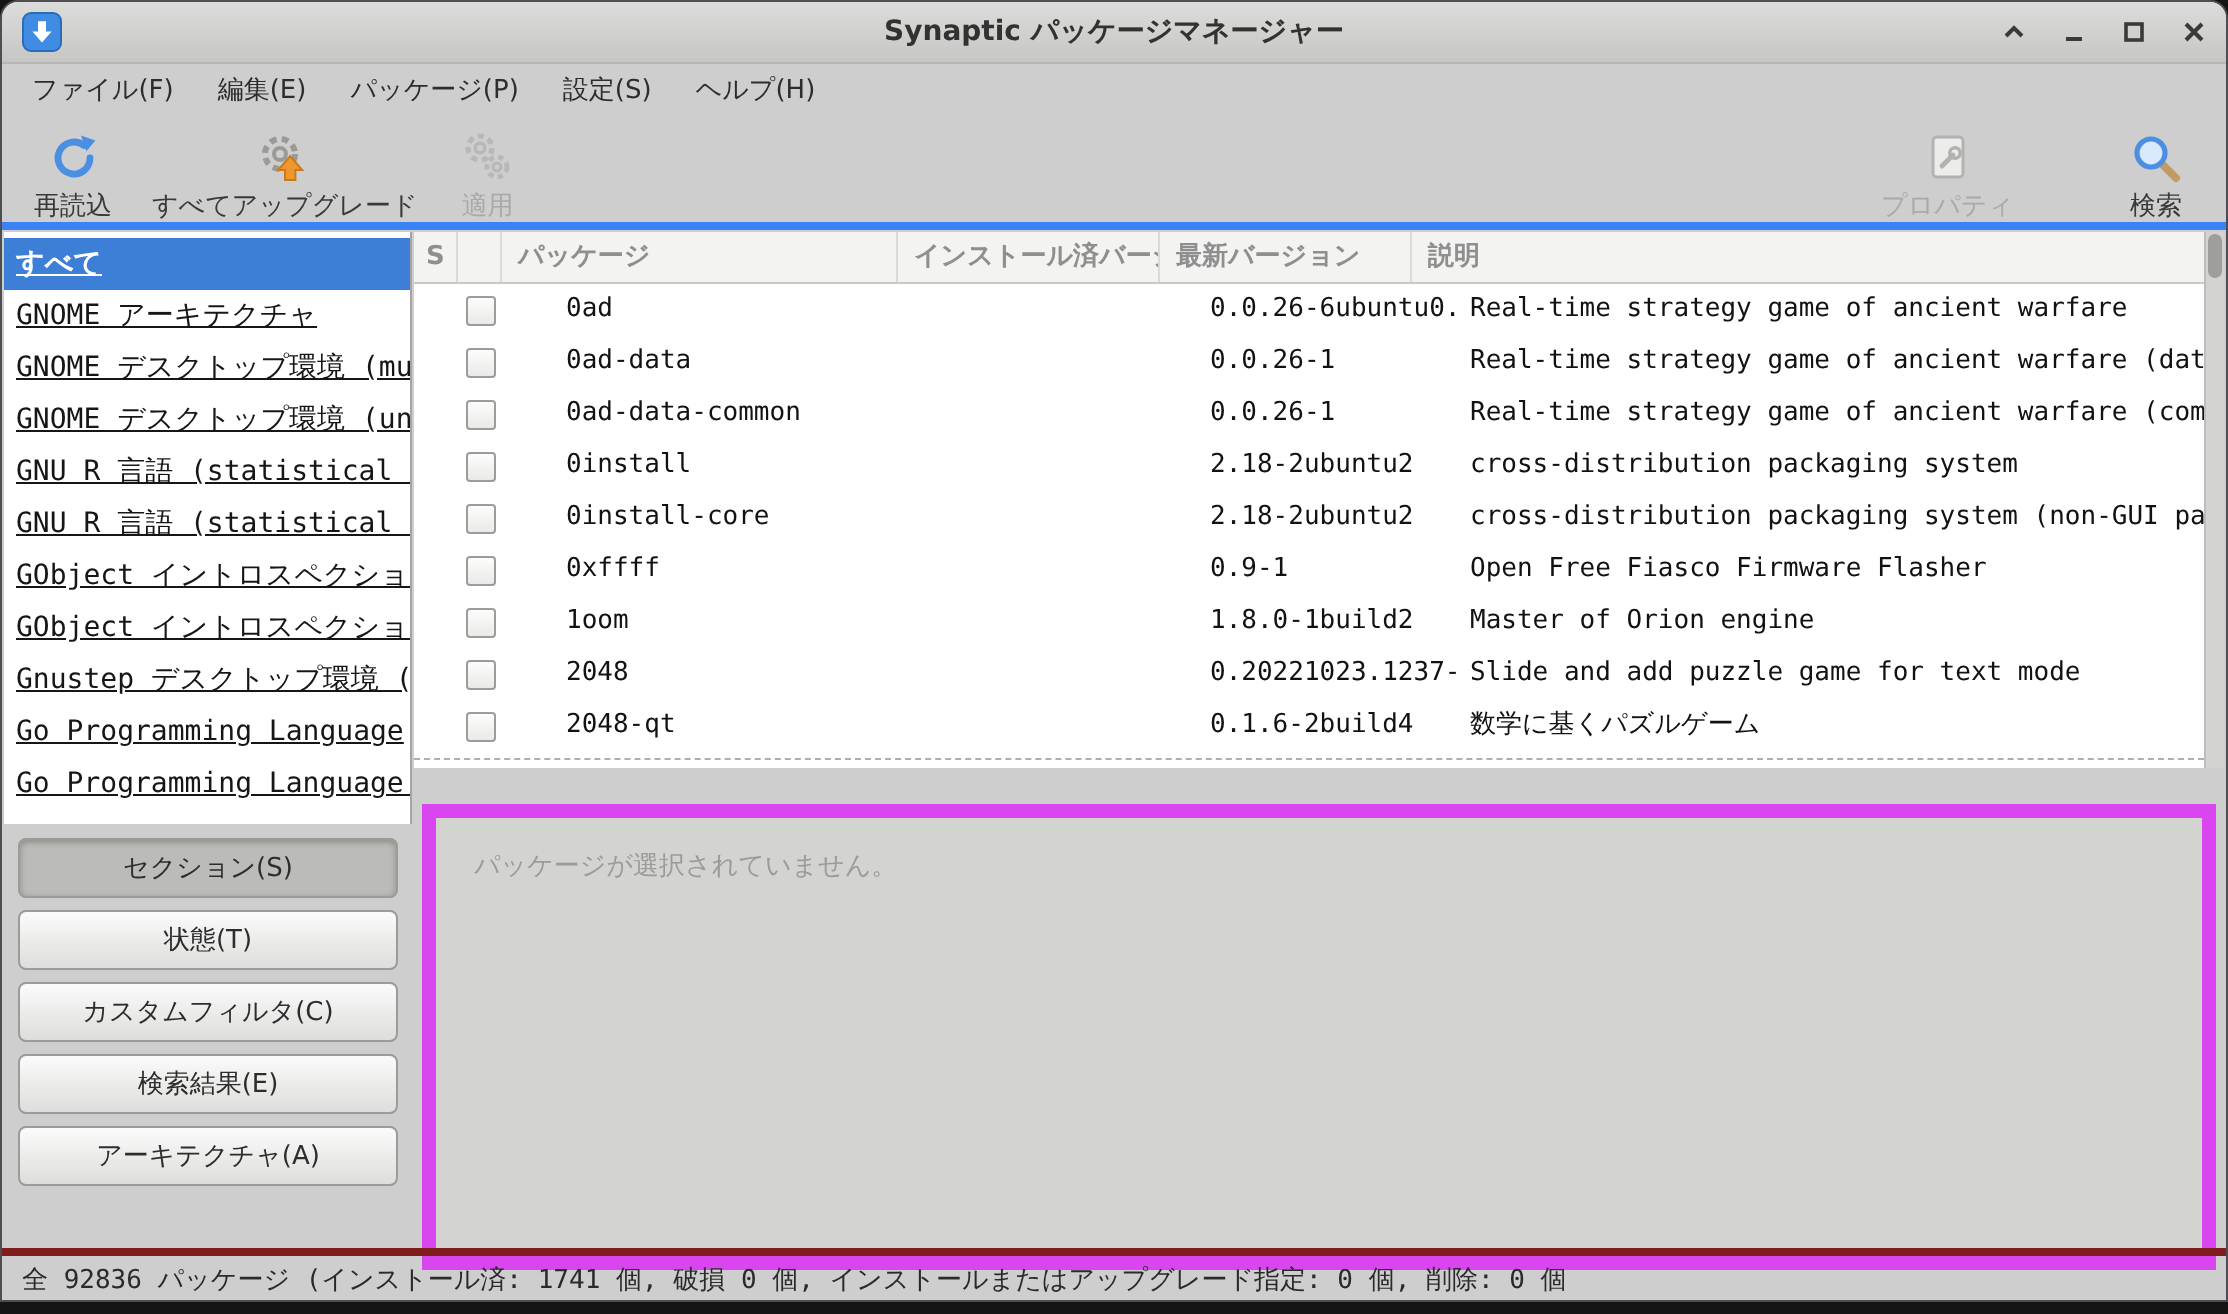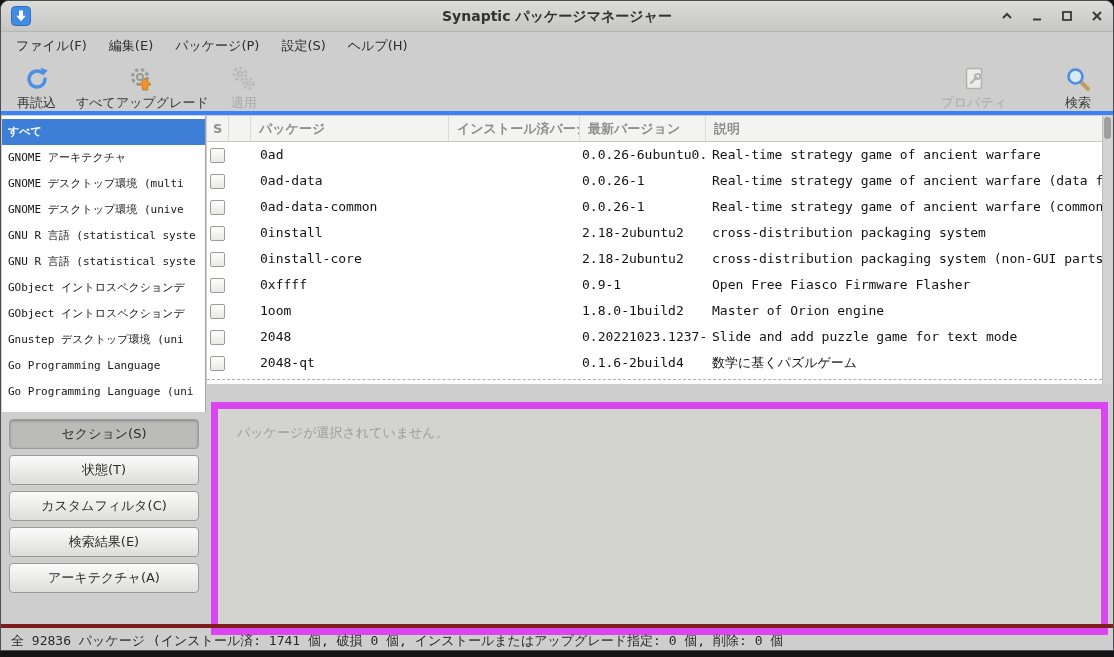--- a/index.html
+++ b/index.html
@@ -27,37 +27,37 @@
   .tool-btn{display:flex;flex-direction:column;align-items:center;gap:1px;padding:1px 10px;}
   .ticon{height:28px;width:30px;display:flex;align-items:center;justify-content:center;}
   .tool-label{font-size:13px;color:#393939;white-space:nowrap;}
   .tool-btn.disabled .tool-label{color:#a9a9a7;}
   .tb-spacer{flex:1;}
 
   
   .sidebar-list{position:absolute;left:1px;top:115px;width:204px;height:296px;background:#ffffff;
                 border-right:1px solid #a5a5a3;box-sizing:border-box;padding-top:3px;overflow:hidden;}
   .side-item{height:26px;line-height:26px;padding-left:6px;font-family:"DejaVu Sans Mono",monospace;
-             font-size:11px;color:#161616;white-space:nowrap;overflow:hidden;}
+             font-size:14px;color:#161616;white-space:nowrap;overflow:hidden;text-decoration:underline;}
   .side-item.selected{background:#3d7fd6;color:#ffffff;font-weight:bold;}
 
   
   .pkg-table{position:absolute;left:206px;top:115px;right:11px;height:268px;background:#ffffff;overflow:hidden;}
   .pkg-table::after{content:"";position:absolute;left:0;right:0;bottom:4px;border-top:1px dashed #aeaeac;}
   .thead{display:flex;height:26px;background:#f3f3f1;border-bottom:1px solid #c9c9c7;box-sizing:border-box;}
   .th{box-sizing:border-box;border-right:1px solid #dadad8;font-size:13px;font-weight:600;color:#8f8f8f;
       line-height:25px;padding-left:8px;white-space:nowrap;overflow:hidden;flex:0 0 auto;}
   .th:nth-child(1){width:22px;padding-left:6px;}
   .th:nth-child(2){width:22px;}
   .th:nth-child(3){width:198px;}
   .th:nth-child(4){width:131px;}
   .th:nth-child(5){width:126px;}
   .th:nth-child(6){flex:1 1 auto;border-right:none;}
   .trow{display:flex;height:26px;line-height:26px;font-family:"DejaVu Sans Mono",monospace;
-        font-size:13px;color:#121212;}
+        font-size:13px;color:#121212;margin-left:23px;}
   .trow>div{box-sizing:border-box;flex:0 0 auto;white-space:nowrap;overflow:hidden;}
   .c-s{width:22px;}
   .c-ic{width:22px;}
   .c-pkg{width:198px;padding-left:9px;}
   .c-inst{width:131px;padding-left:2px;}
   .c-latest{width:126px;padding-left:2px;}
   .c-desc{flex:1 1 auto;padding-left:6px;}
   .checkbox{display:block;width:13px;height:13px;margin:6px 0 0 3px;border:1px solid #9c9c9a;
             border-radius:2px;background:linear-gradient(#fdfdfd,#e9e9e7);}
 

